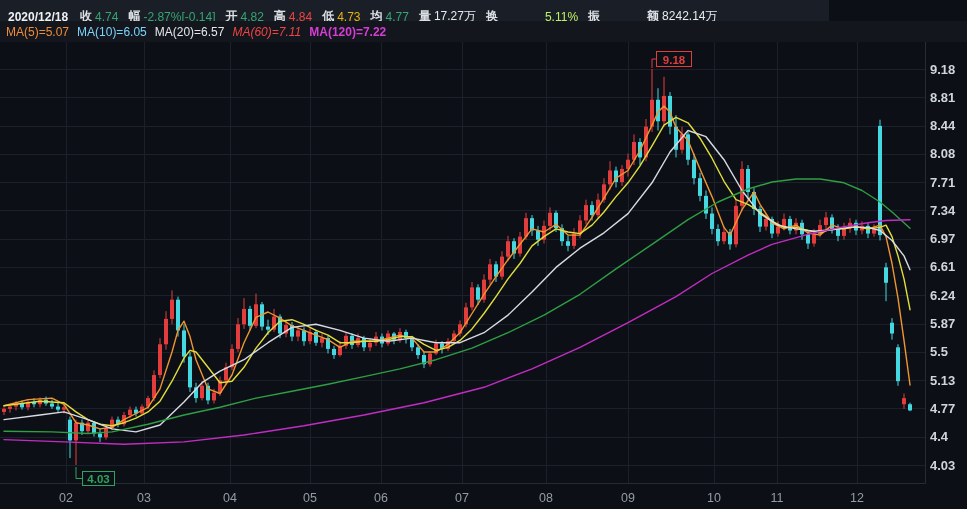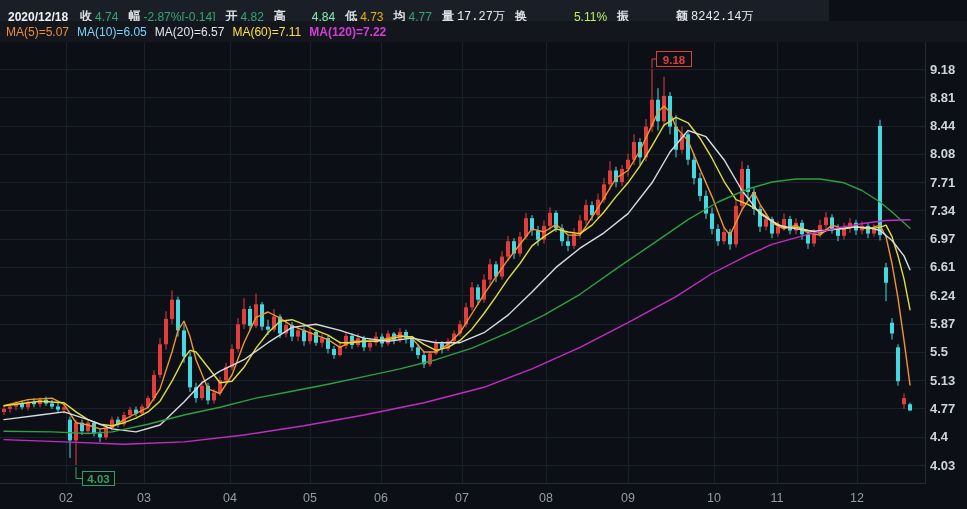--- a/index.html
+++ b/index.html
@@ -42,54 +42,54 @@
       <span class="stat">
         <span class="sl">幅</span>
         <span class="sv" style="color: rgb(53, 165, 114);">-2.87%[-0.14]</span>
       </span>
       <span class="stat">
         <span class="sl">开</span>
         <span class="sv" style="color: rgb(53, 165, 114);">4.82</span>
       </span>
       <span class="stat">
         <span class="sl">高</span>
-        <span class="sv" style="color: #86efac; margin-left: 23px;">4.84</span>
+        <span class="sv" style="color: #ef4444;">4.84</span>
       </span>
       <span class="stat">
         <span class="sl">低</span>
         <span class="sv" style="color: #eab308;">4.73</span>
       </span>
       <span class="stat">
         <span class="sl">均</span>
         <span class="sv" style="color: rgb(53, 165, 114);">4.77</span>
       </span>
       <span class="stat">
         <span class="sl">量</span>
-        <span class="sv" style="color: rgb(232, 235, 239); font-family: Liberation Mono, monospace;">17.27万</span>
+        <span class="sv" style="color: rgb(232, 235, 239);">17.27万</span>
       </span>
       <span class="stat">
         <span class="sl">换</span>
         <span class="sv" style="color: #bef264; margin-left: 44px;">5.11%</span>
       </span>
       <span class="stat">
         <span class="sl">振</span>
         <span class="sv" style="color: #5eead4; margin-top: 22px;">2.25%</span>
       </span>
       <span class="stat">
         <span class="sl">额</span>
-        <span class="sv" style="color: rgb(232, 235, 239); font-family: Liberation Mono, monospace;">8242.14万</span>
+        <span class="sv" style="color: rgb(232, 235, 239);">8242.14万</span>
       </span>
     </span>
 </div>
 
 <div class="row2" id="ma-legend">
     <span class="ma-item" style="color: rgb(239, 141, 58);">MA(5)=5.07</span>
     <span class="ma-item" style="color: #7dd3fc;">MA(10)=6.05</span>
     <span class="ma-item" style="color: rgb(228, 231, 235);">MA(20)=6.57</span>
-    <span class="ma-item" style="color: #fde047;">MA(60)=7.11</span>
+    <span class="ma-item" style="color: #ef4444; font-style: italic;">MA(60)=7.11</span>
     <span class="ma-item" style="color: rgb(214, 60, 214); font-weight: bold;">MA(120)=7.22</span>
   </div>
 
 <svg id="chart" width="967" height="467">
     <line x1="66.5" y1="0" x2="66.5" y2="441" stroke="#1b212b" stroke-width="1"></line>
     <text x="66" y="460" fill="#959ba5" font-size="12.5" text-anchor="middle">02</text>
     <line x1="144.5" y1="0" x2="144.5" y2="441" stroke="#1b212b" stroke-width="1"></line>
     <text x="144" y="460" fill="#959ba5" font-size="12.5" text-anchor="middle">03</text>
     <line x1="230.5" y1="0" x2="230.5" y2="441" stroke="#1b212b" stroke-width="1"></line>
     <text x="230" y="460" fill="#959ba5" font-size="12.5" text-anchor="middle">04</text>

